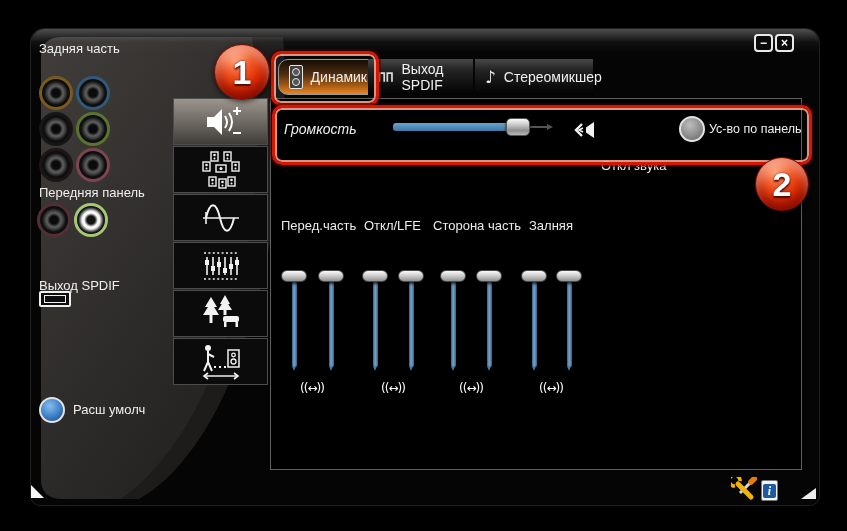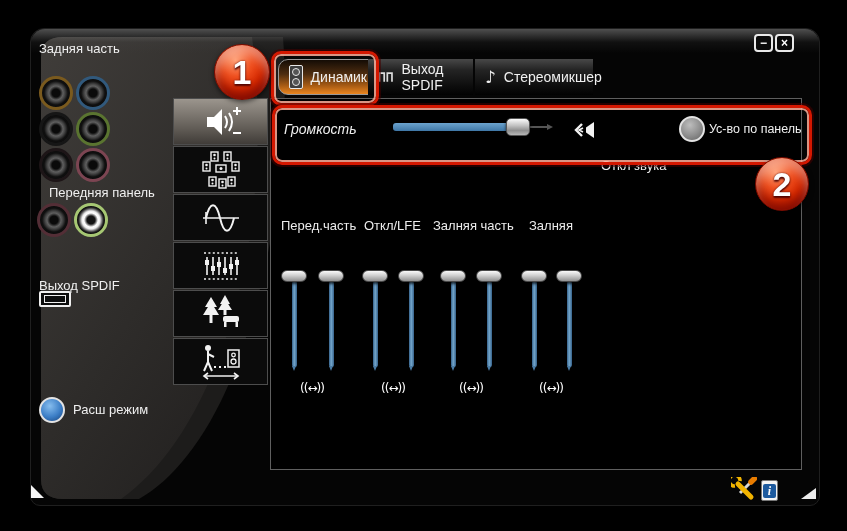--- a/index.html
+++ b/index.html
@@ -92,31 +92,31 @@
   <div class="winbtn" style="left:744px;">×</div>
 
   <div class="lbl" style="left:8px;top:12px;">Задняя часть</div>
   <div class="jack" style="left: 8px; top: 47px; border-color: rgb(122, 90, 30);"></div>
   <div class="jack" style="left: 45px; top: 47px; border-color: rgb(49, 89, 124);"></div>
   <div class="jack" style="left: 8px; top: 83px; border-color: rgb(22, 22, 22);"></div>
   <div class="jack" style="left: 45px; top: 83px; border-color: rgb(90, 116, 48);"></div>
   <div class="jack" style="left: 8px; top: 119px; border-color: rgb(29, 21, 23);"></div>
   <div class="jack" style="left: 45px; top: 119px; border-color: rgb(124, 69, 82);"></div>
 
-  <div class="lbl" style="left:8px;top:156px;margin-left:10px;">Передняя панель</div>
+  <div class="lbl" style="left:8px;top:156px;">Передняя панель</div>
   <div class="jack" style="left: 6px; top: 174px; border-color: rgb(83, 46, 54);"></div>
   <div class="jack bright" style="left: 43px; top: 174px; border-color: rgb(166, 199, 115);"></div>
 
   <div class="lbl" style="left:8px;top:249px;">Выход SPDIF</div>
   <div class="spdif-port">
       <div class="slot"></div>
     </div>
 
   <div class="round-btn blue-btn" style="left:8px;top:368px;"></div>
-  <div class="lbl" style="left:42px;top:373px;">Расш режим</div>
+  <div class="lbl" style="left:42px;top:373px;">Расш умолч</div>
 
   <div class="tab active" style="left:247px;width:100px;border-radius:10px;">
     <span class="spkbox">
         <i></i>
         <i></i>
       </span>
     <span>Динамик</span>
   </div>
   <div class="tab" style="left:337px;width:105px;">
     <svg width="22" height="16" viewBox="0 0 20 16">
@@ -213,21 +213,21 @@
     <polygon points="23,5 23,21 15,15.5 15,10.5" fill="#f2f2f2"></polygon>
     <path d="M11,7 L5,13 L11,19" stroke="#f2f2f2" stroke-width="2.4" fill="none"></path>
     <path d="M12,11 L8,13 L12,15" stroke="#f2f2f2" stroke-width="1.6" fill="none"></path>
   </svg>
   <div class="lbl" style="left:570px;top:81px;margin-top:48px;">Откл звука</div>
   <div class="round-btn gray-btn" style="left:648px;top:87px;"></div>
   <div class="lbl" style="left:678px;top:93px;font-size:12.5px;">Ус-во по панель</div>
 
   <div class="chlabel" style="left:250px;">Перед.часть</div>
   <div class="chlabel" style="left:333px;">Откл/LFE</div>
-  <div class="chlabel" style="left:402px;">Залняя часть</div>
+  <div class="chlabel" style="left:402px;">Сторона часть</div>
   <div class="chlabel" style="left:498px;">Залняя</div>
 
   <div class="vtrack" style="left:261px;"></div>
   <div class="vtrack" style="left:298px;"></div>
   <div class="vtrack" style="left:342px;"></div>
   <div class="vtrack" style="left:378px;"></div>
   <div class="vtrack" style="left:420px;"></div>
   <div class="vtrack" style="left:456px;"></div>
   <div class="vtrack" style="left:501px;"></div>
   <div class="vtrack" style="left:536px;"></div>

